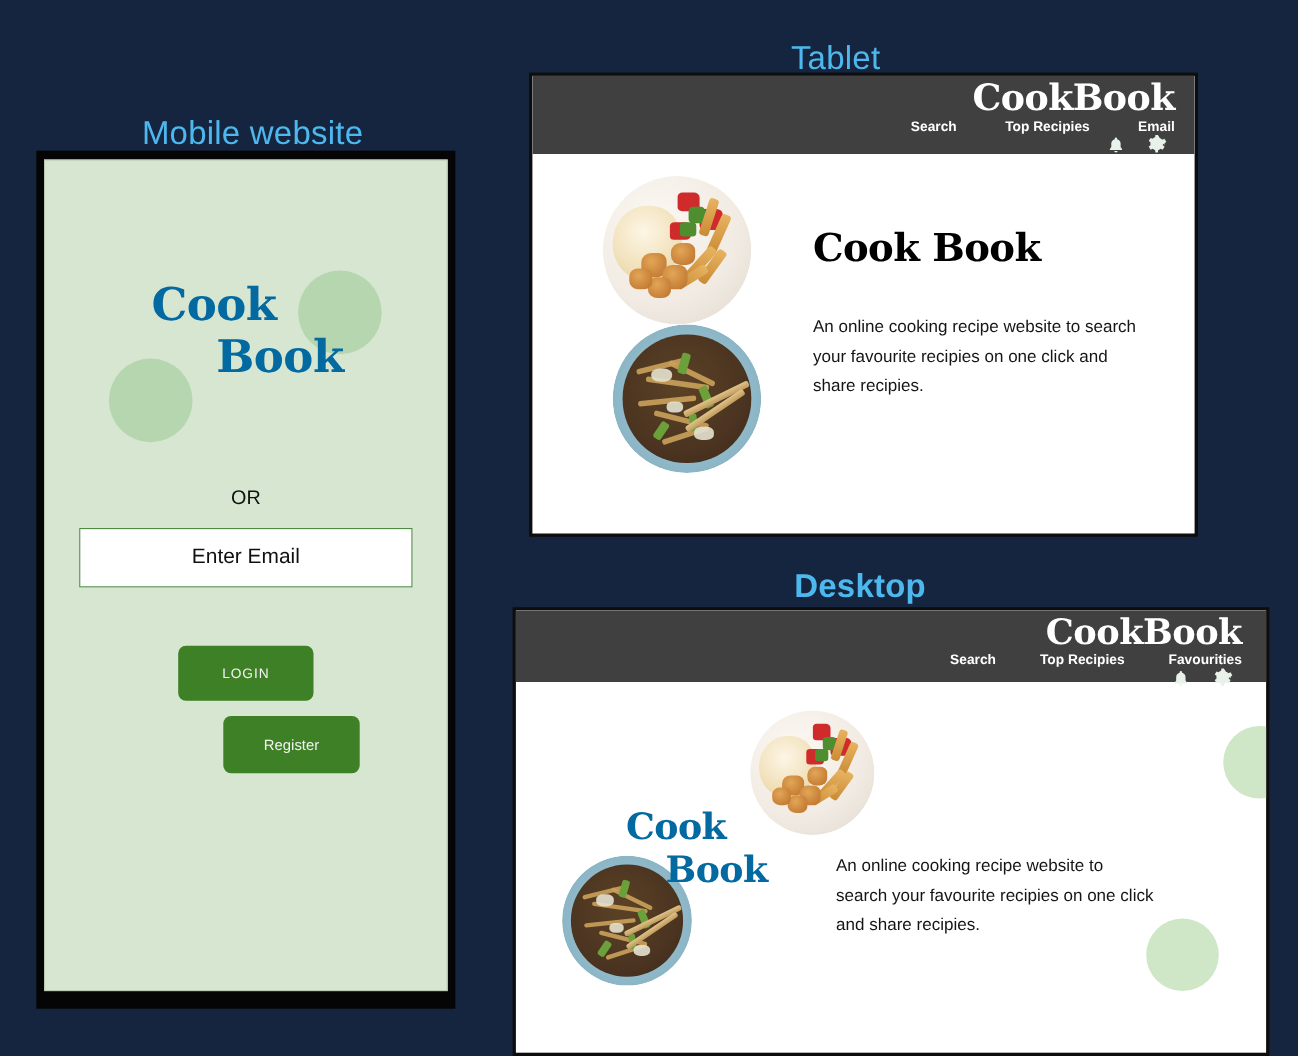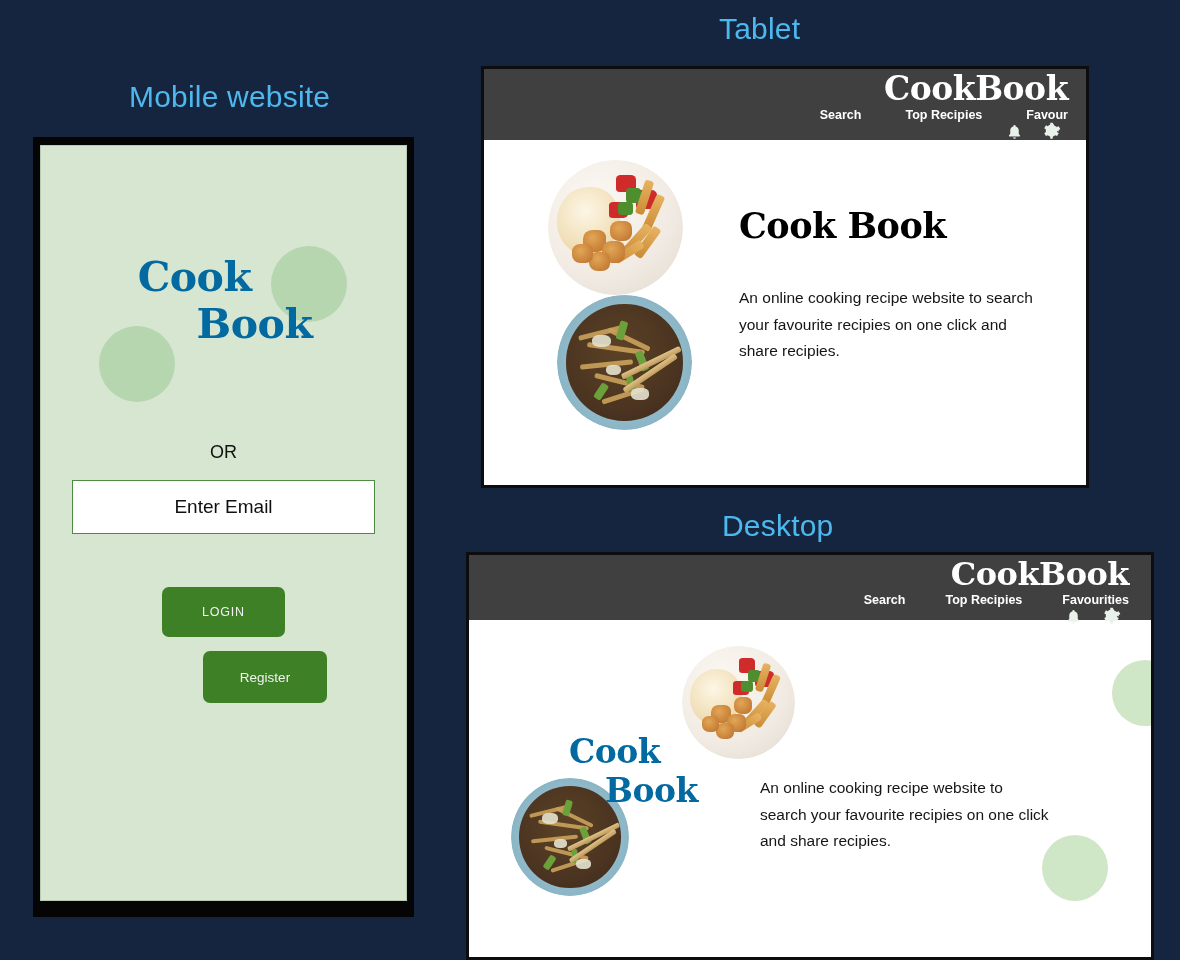--- a/index.html
+++ b/index.html
@@ -14,24 +14,25 @@
   }
 
   
   .section-title {
     position: absolute;
     color: #4db8ed;
     font-size: 30px;
     font-weight: 400;
     letter-spacing: 0.2px;
     white-space: nowrap;
+    margin-top: 25px;
   }
   #title-mobile  { left: 129px; top: 80px; }
   #title-tablet  { left: 719px; top: 12px; }
-  #title-desktop { left: 722px; top: 509px; }
+  #title-desktop { left: 722px; top: 492px; font-weight: bold; }
 
   
   #mobile-frame {
     position: absolute;
     left: 33px; top: 137px;
     width: 381px; height: 780px;
     background: #050505;
     padding: 8px 7px 16px 7px;
   }
   #mobile-screen {
@@ -269,21 +270,21 @@
 
 <div class="device" id="tablet-device">
   <div class="device-screen">
 
     <div class="app-header">
       <div class="app-logo">CookBook</div>
 
       <div class="nav-links">
         <span class="nav-link">Search</span>
         <span class="nav-link">Top Recipies</span>
-        <span class="nav-link">Favour</span>
+        <span class="nav-link">Email</span>
       </div>
 
       <div class="nav-icons">
         <span class="nav-icon">
           <svg width="17" height="18" viewBox="0 0 24 24">
               <path d="M12 2a1.6 1.6 0 0 0-1.6 1.6v.7A6 6 0 0 0 6 10.2v4.1L4.2 17a.8.8 0 0 0 .7 1.2h14.2a.8.8 0 0 0 .7-1.2L18 14.3v-4.1a6 6 0 0 0-4.4-5.9v-.7A1.6 1.6 0 0 0 12 2zm0 19.5a2.4 2.4 0 0 0 2.3-1.9H9.7a2.4 2.4 0 0 0 2.3 1.9z"></path>
             </svg>
         </span>
         <span class="nav-icon">
           <svg width="19" height="19" viewBox="0 0 24 24">

